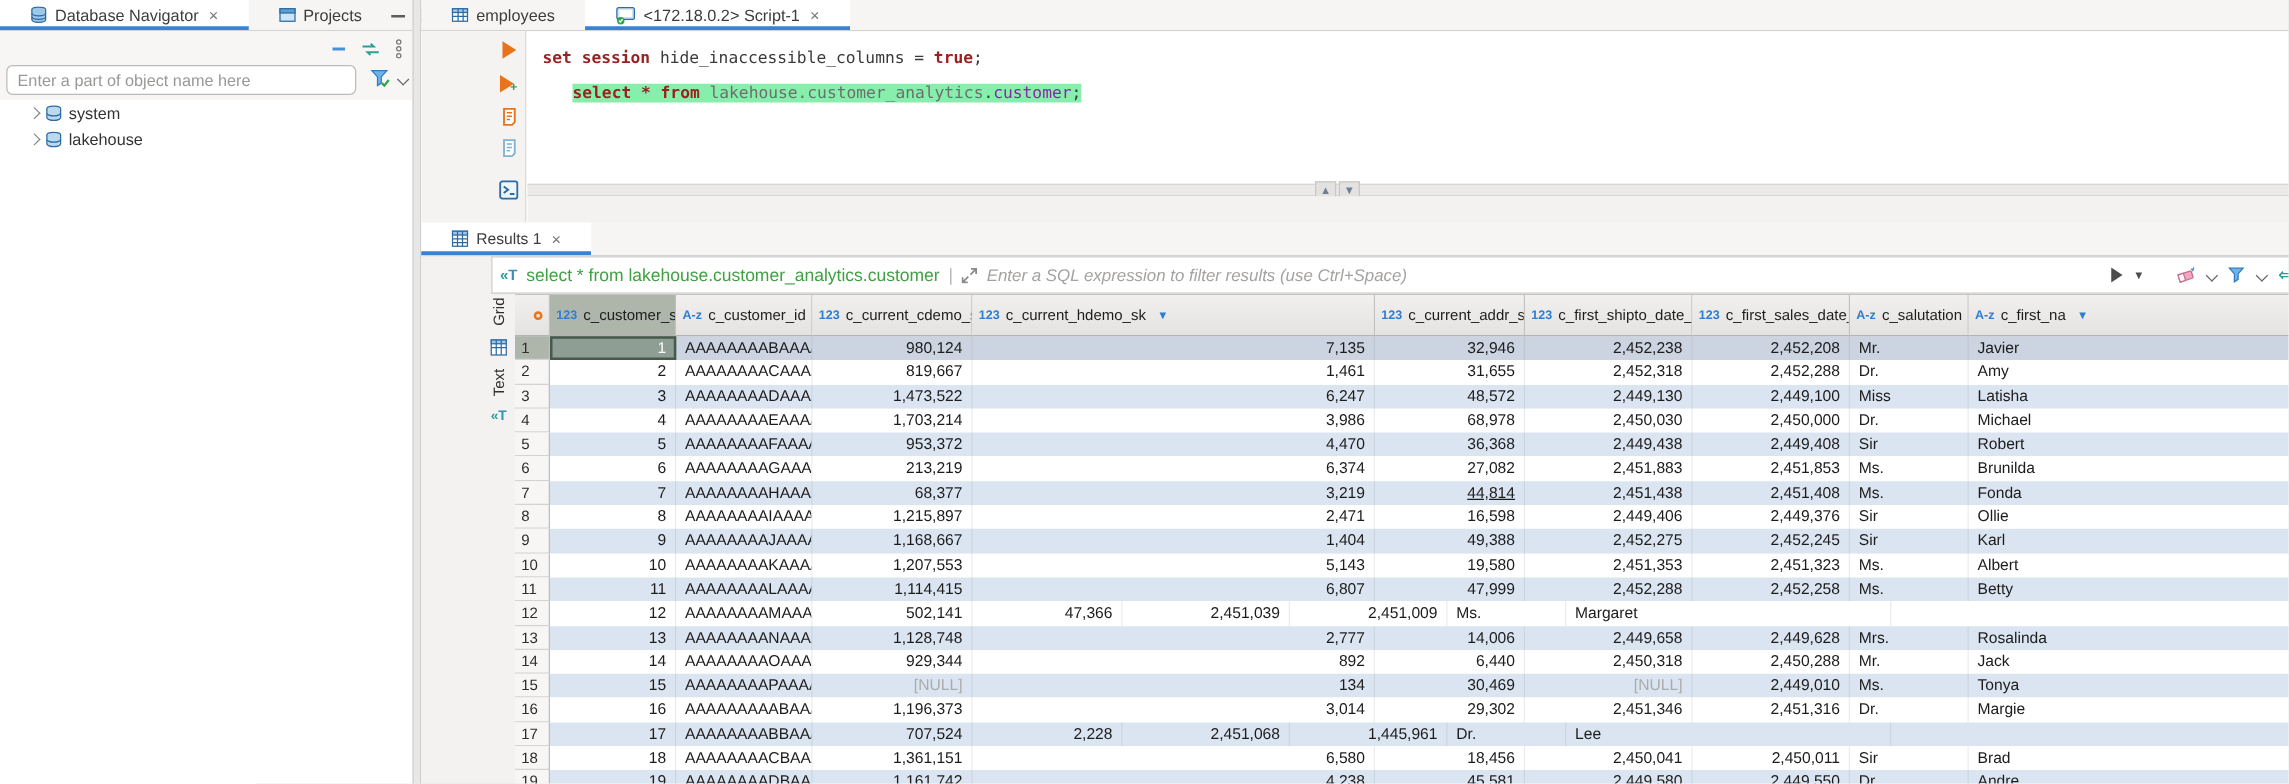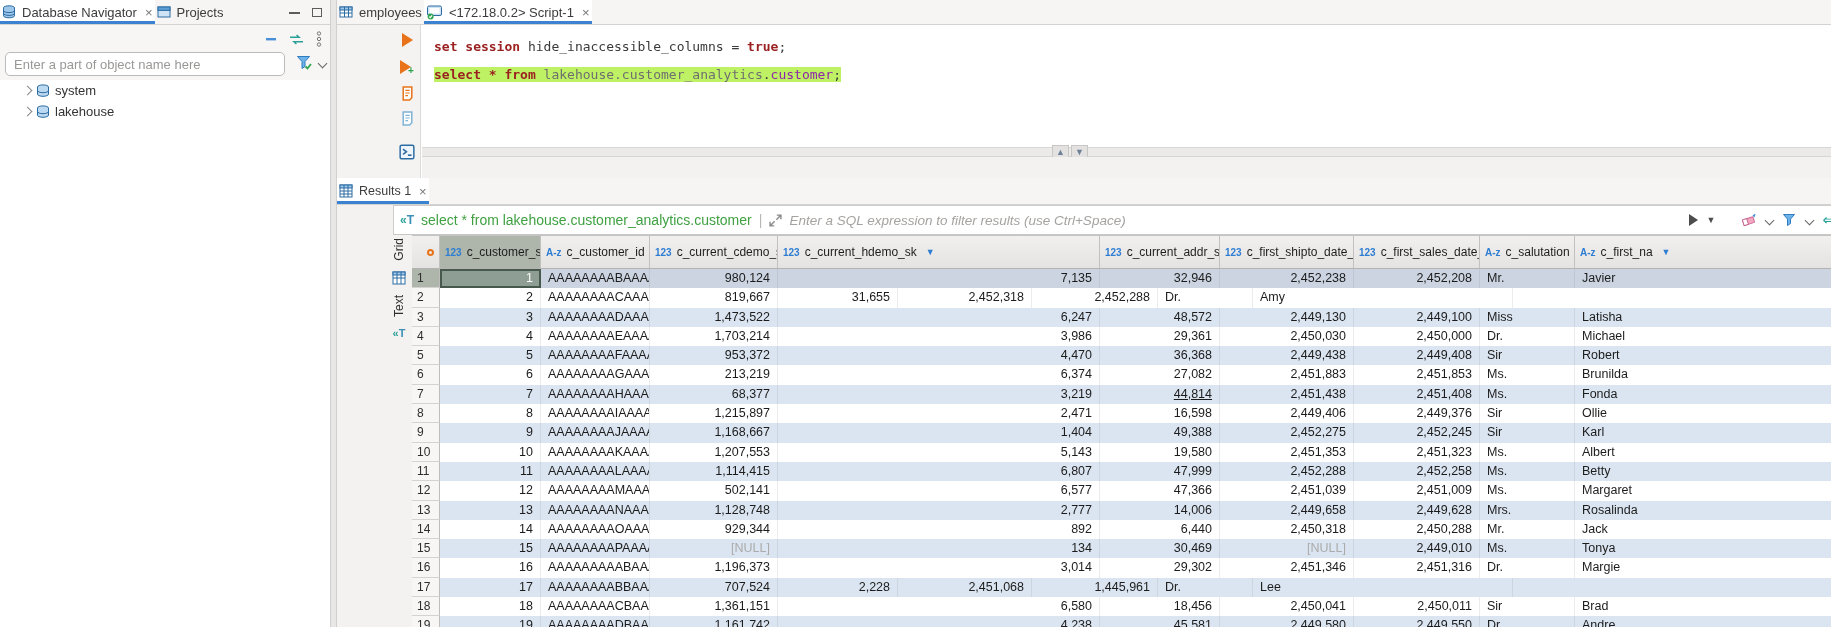--- a/index.html
+++ b/index.html
@@ -3,21 +3,21 @@
 <meta charset="utf-8">
 <style>
   * { margin:0; padding:0; box-sizing:border-box; }
   html,body { background:#d8d6d4; }
   #app {
     position:relative; width:1831px; height:627px; overflow:hidden;
     background:#f3f2f0; font-family:"Liberation Sans", sans-serif; font-size:13px; color:#333;
   }
   
   .tabbar { display:flex; align-items:stretch; height:25px; background:#f6f5f4; border-bottom:1px solid #d5d3d1; }
-  .tab { display:flex; align-items:center; gap:6px; padding:0 2px; font-size:13px; color:#3c3c3c; white-space:nowrap; }
+  .tab { display:flex; align-items:center; gap:6px; padding:0 24px; font-size:13px; color:#3c3c3c; white-space:nowrap; }
   .tab.active { background:#ffffff; box-shadow: inset 0 -3px 0 #3b82d0; }
   .tab .close { color:#777; font-size:13px; margin-left:2px; }
   .icon { display:inline-flex; align-items:center; justify-content:center; }
   
   #left-panel { position:absolute; left:0; top:0; width:330px; height:627px; background:#ffffff; }
   .winbtns { margin-left:auto; display:flex; align-items:center; gap:12px; padding-right:8px; }
   .winmin { width:11px; height:3px; border-bottom:2px solid #5c5c5c; }
   .winmax { width:10px; height:9px; border:1.5px solid #5c5c5c; }
   #panel-toolbar { position:absolute; left:0; top:25px; width:330px; height:55px; background:#f7f6f5; }
   #panel-actions { position:absolute; right:8px; top:6px; display:flex; align-items:center; gap:12px; }
@@ -41,21 +41,21 @@
   #ed-gutter { position:absolute; left:0; top:0; bottom:0; width:84px; background:#f4f3f1; border-right:1px solid #dcdad8; }
   #ed-icons { position:absolute; left:59px; top:8px; width:22px; display:flex; flex-direction:column; align-items:center; gap:10px; }
   .play-tri { width:0; height:0; border-left:11px solid #e8731a; border-top:7px solid transparent; border-bottom:7px solid transparent; }
   .plus-badge { color:#2da44e; font-weight:bold; font-size:10px; margin-left:-3px; margin-top:8px; }
   #ed-text { position:absolute; left:85px; top:0; right:0; height:122px; padding:8px 0 0 12px;
     font-family:"DejaVu Sans Mono", monospace; font-size:13px; line-height:28px; white-space:pre; }
   .tok-kw { color:#9b2020; font-weight:bold; }
   .tok-pl { color:#3a3a3a; }
   .tok-sc { color:#6e6e6e; }
   .tok-ob { color:#8e24aa; }
-  .stmt-hl { background:#bef264; }
+  .stmt-hl { background:#86efac;margin-left:24px; }
   #ed-scroll { position:absolute; left:85px; right:0; top:122px; height:10px; background:#eceae8; border-top:1px solid #d8d6d4; border-bottom:1px solid #d8d6d4; }
   #sash-btns { position:absolute; left:630px; top:-3px; display:flex; gap:2px; }
   .sash-arrow { font-size:9px; color:#6d8096; background:#e4e2e0; border:1px solid #c9c7c5; line-height:12px; padding:0 3px; }
   #ed-bottom { position:absolute; left:85px; right:0; top:132px; bottom:0; background:#f3f2f0; }
   
   #results { position:absolute; left:0; top:178px; width:1494px; height:449px; background:#f3f2f0; }
   #results-tabs { height:27px; }
   #results-tabs .tab { font-size:12.5px; }
   #filterbar { position:absolute; left:56px; right:0; top:27px; height:30px; background:#fff;
     border-top:1px solid #cfcdcb; border-bottom:1px solid #c9c7c5; border-left:1px solid #cfcdcb;
@@ -379,20 +379,21 @@
                 <div class="gcell num" style="width: 134px;">2,452,238</div>
                 <div class="gcell num" style="width: 126px;">2,452,208</div>
                 <div class="gcell" style="width: 95px;">Mr.</div>
                 <div class="gcell" style="width: 260px;">Javier</div>
               </div>
               <div class="grow even">
                 <div class="rncell">2</div>
                 <div class="gcell num" style="width: 101px;">2</div>
                 <div class="gcell" style="width: 109px;">AAAAAAAACAAAAAAA</div>
                 <div class="gcell num" style="width: 128px;">819,667</div>
+                <div class="gcell num" style="width: 322px;">1,461</div>
                 <div class="gcell num" style="width: 120px;">31,655</div>
                 <div class="gcell num" style="width: 134px;">2,452,318</div>
                 <div class="gcell num" style="width: 126px;">2,452,288</div>
                 <div class="gcell" style="width: 95px;">Dr.</div>
                 <div class="gcell" style="width: 260px;">Amy</div>
               </div>
               <div class="grow odd">
                 <div class="rncell">3</div>
                 <div class="gcell num" style="width: 101px;">3</div>
                 <div class="gcell" style="width: 109px;">AAAAAAAADAAAAAAA</div>
@@ -403,21 +404,21 @@
                 <div class="gcell num" style="width: 126px;">2,449,100</div>
                 <div class="gcell" style="width: 95px;">Miss</div>
                 <div class="gcell" style="width: 260px;">Latisha</div>
               </div>
               <div class="grow even">
                 <div class="rncell">4</div>
                 <div class="gcell num" style="width: 101px;">4</div>
                 <div class="gcell" style="width: 109px;">AAAAAAAAEAAAAAAA</div>
                 <div class="gcell num" style="width: 128px;">1,703,214</div>
                 <div class="gcell num" style="width: 322px;">3,986</div>
-                <div class="gcell num" style="width: 120px;">29,361</div>
+                <div class="gcell num" style="width: 120px;">68,978</div>
                 <div class="gcell num" style="width: 134px;">2,450,030</div>
                 <div class="gcell num" style="width: 126px;">2,450,000</div>
                 <div class="gcell" style="width: 95px;">Dr.</div>
                 <div class="gcell" style="width: 260px;">Michael</div>
               </div>
               <div class="grow odd">
                 <div class="rncell">5</div>
                 <div class="gcell num" style="width: 101px;">5</div>
                 <div class="gcell" style="width: 109px;">AAAAAAAAFAAAAAAA</div>
                 <div class="gcell num" style="width: 128px;">953,372</div>
@@ -498,21 +499,20 @@
                 <div class="gcell num" style="width: 134px;">2,452,288</div>
                 <div class="gcell num" style="width: 126px;">2,452,258</div>
                 <div class="gcell" style="width: 95px;">Ms.</div>
                 <div class="gcell" style="width: 260px;">Betty</div>
               </div>
               <div class="grow even">
                 <div class="rncell">12</div>
                 <div class="gcell num" style="width: 101px;">12</div>
                 <div class="gcell" style="width: 109px;">AAAAAAAAMAAAAAAA</div>
                 <div class="gcell num" style="width: 128px;">502,141</div>
-                <div class="gcell num" style="width: 322px;">6,577</div>
                 <div class="gcell num" style="width: 120px;">47,366</div>
                 <div class="gcell num" style="width: 134px;">2,451,039</div>
                 <div class="gcell num" style="width: 126px;">2,451,009</div>
                 <div class="gcell" style="width: 95px;">Ms.</div>
                 <div class="gcell" style="width: 260px;">Margaret</div>
               </div>
               <div class="grow odd">
                 <div class="rncell">13</div>
                 <div class="gcell num" style="width: 101px;">13</div>
                 <div class="gcell" style="width: 109px;">AAAAAAAANAAAAAAA</div>

